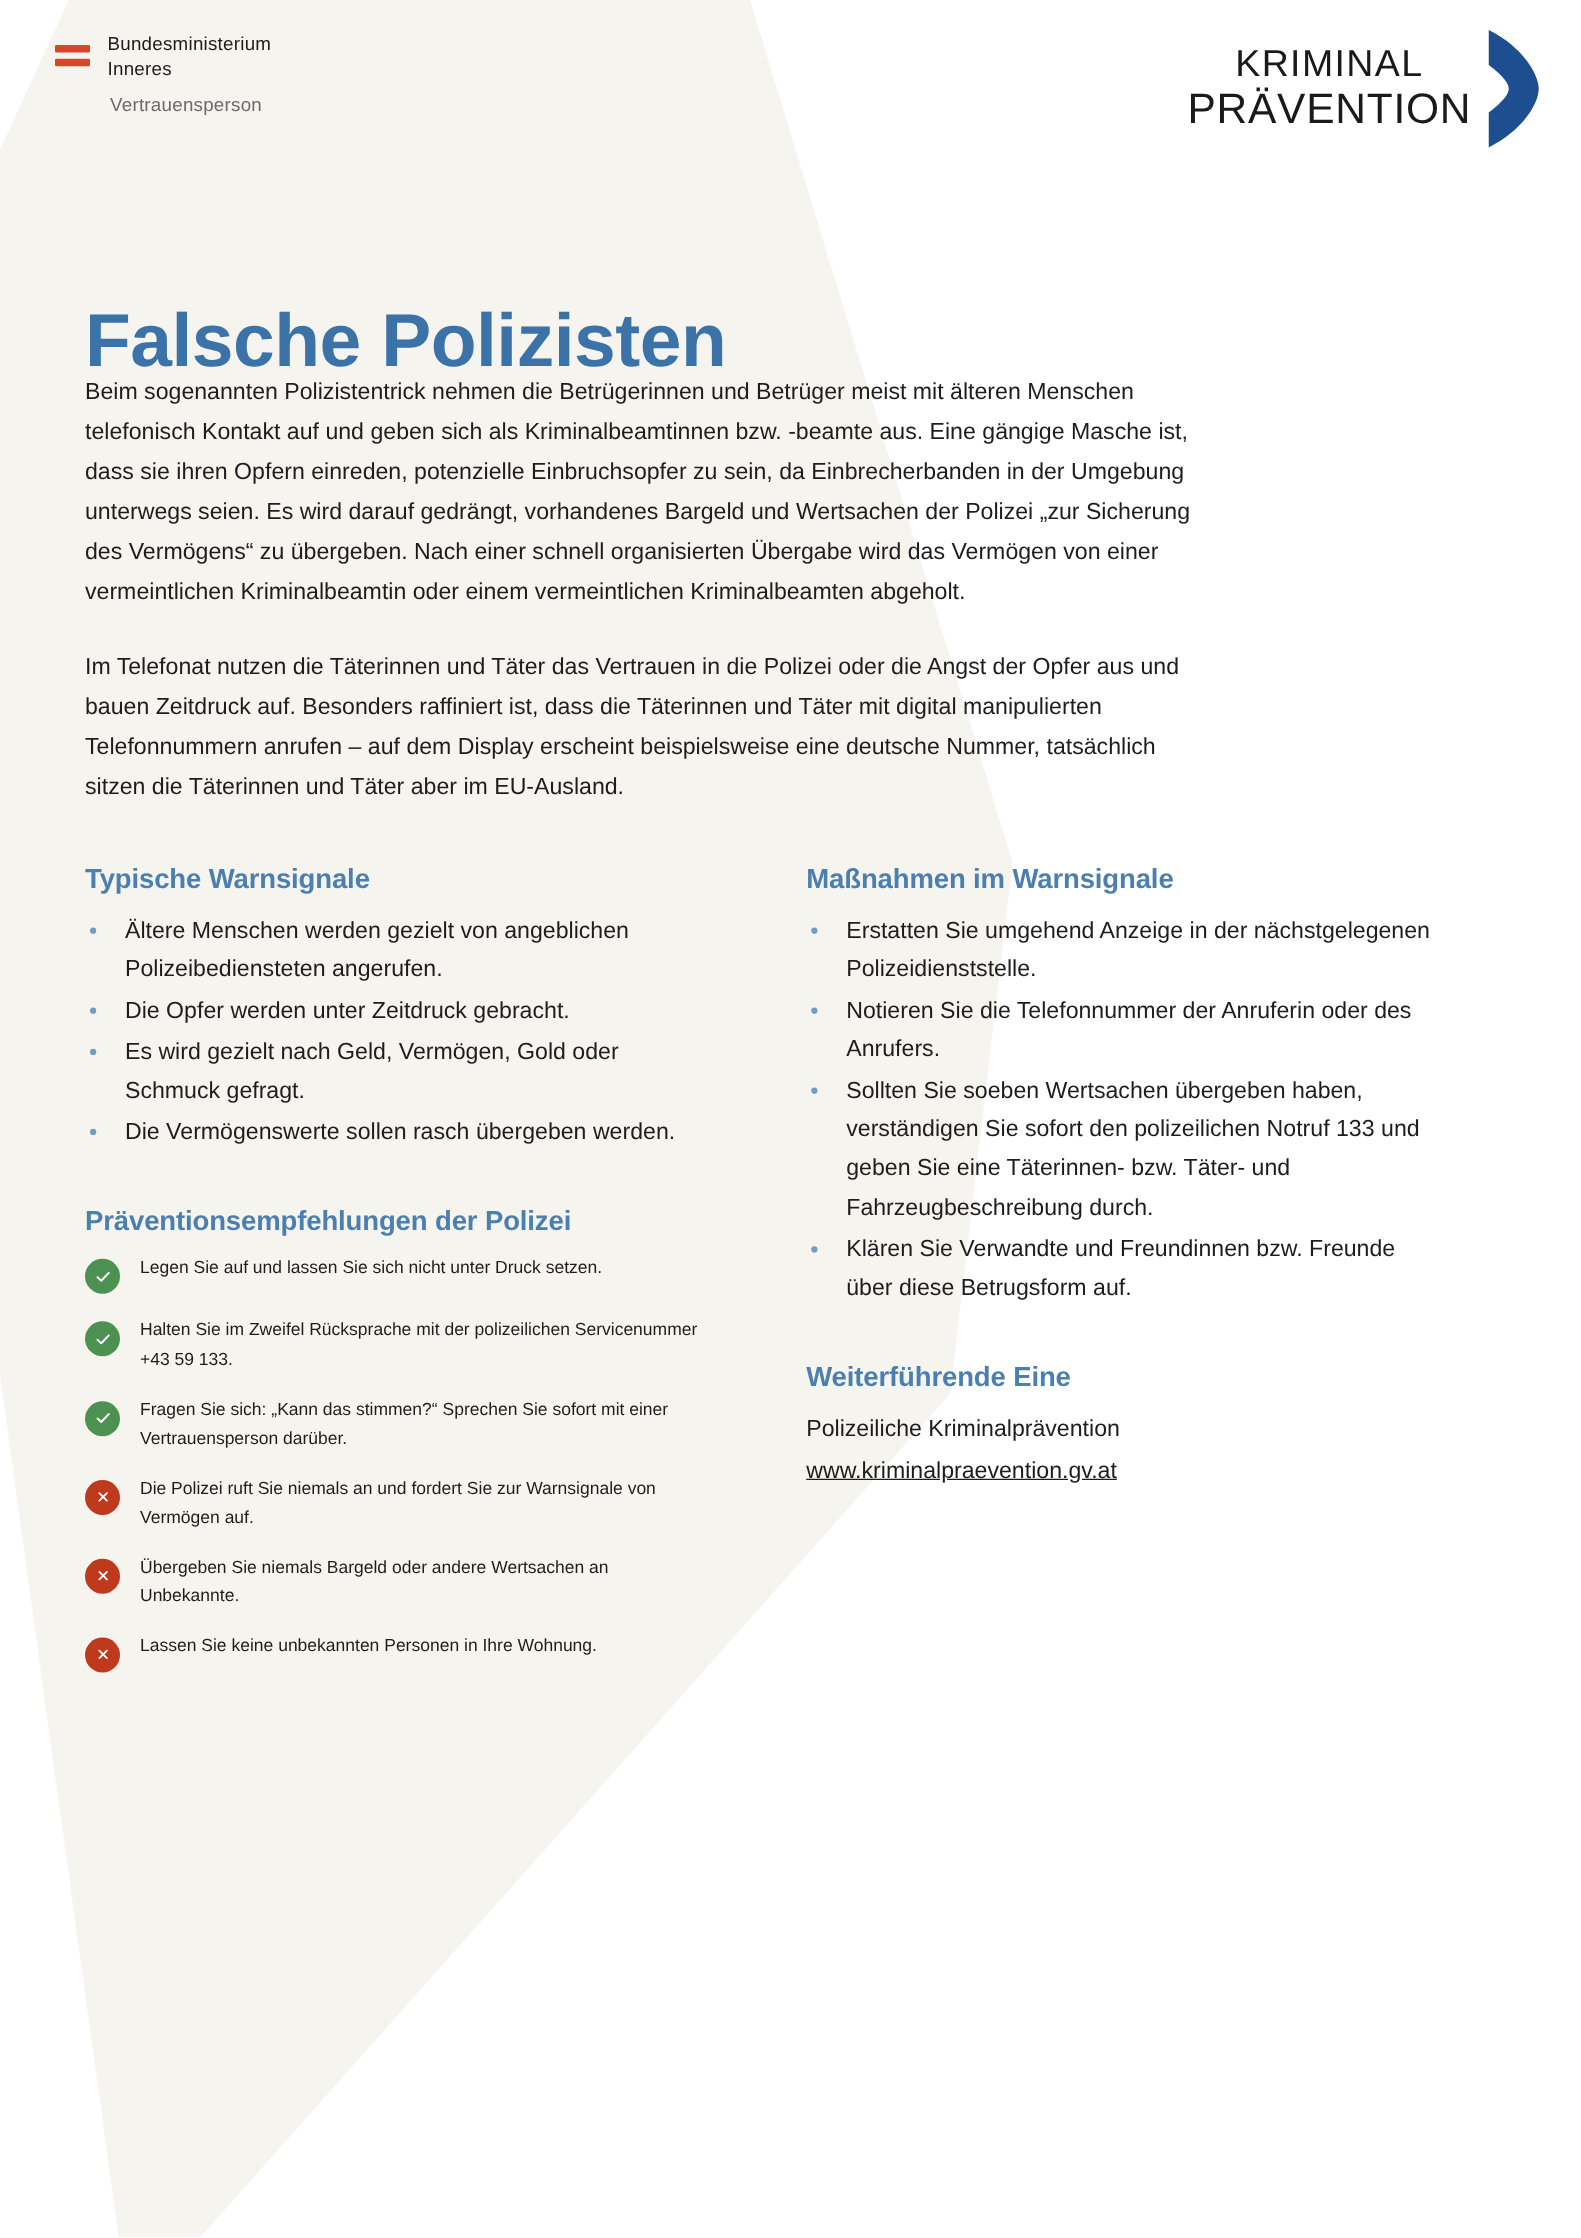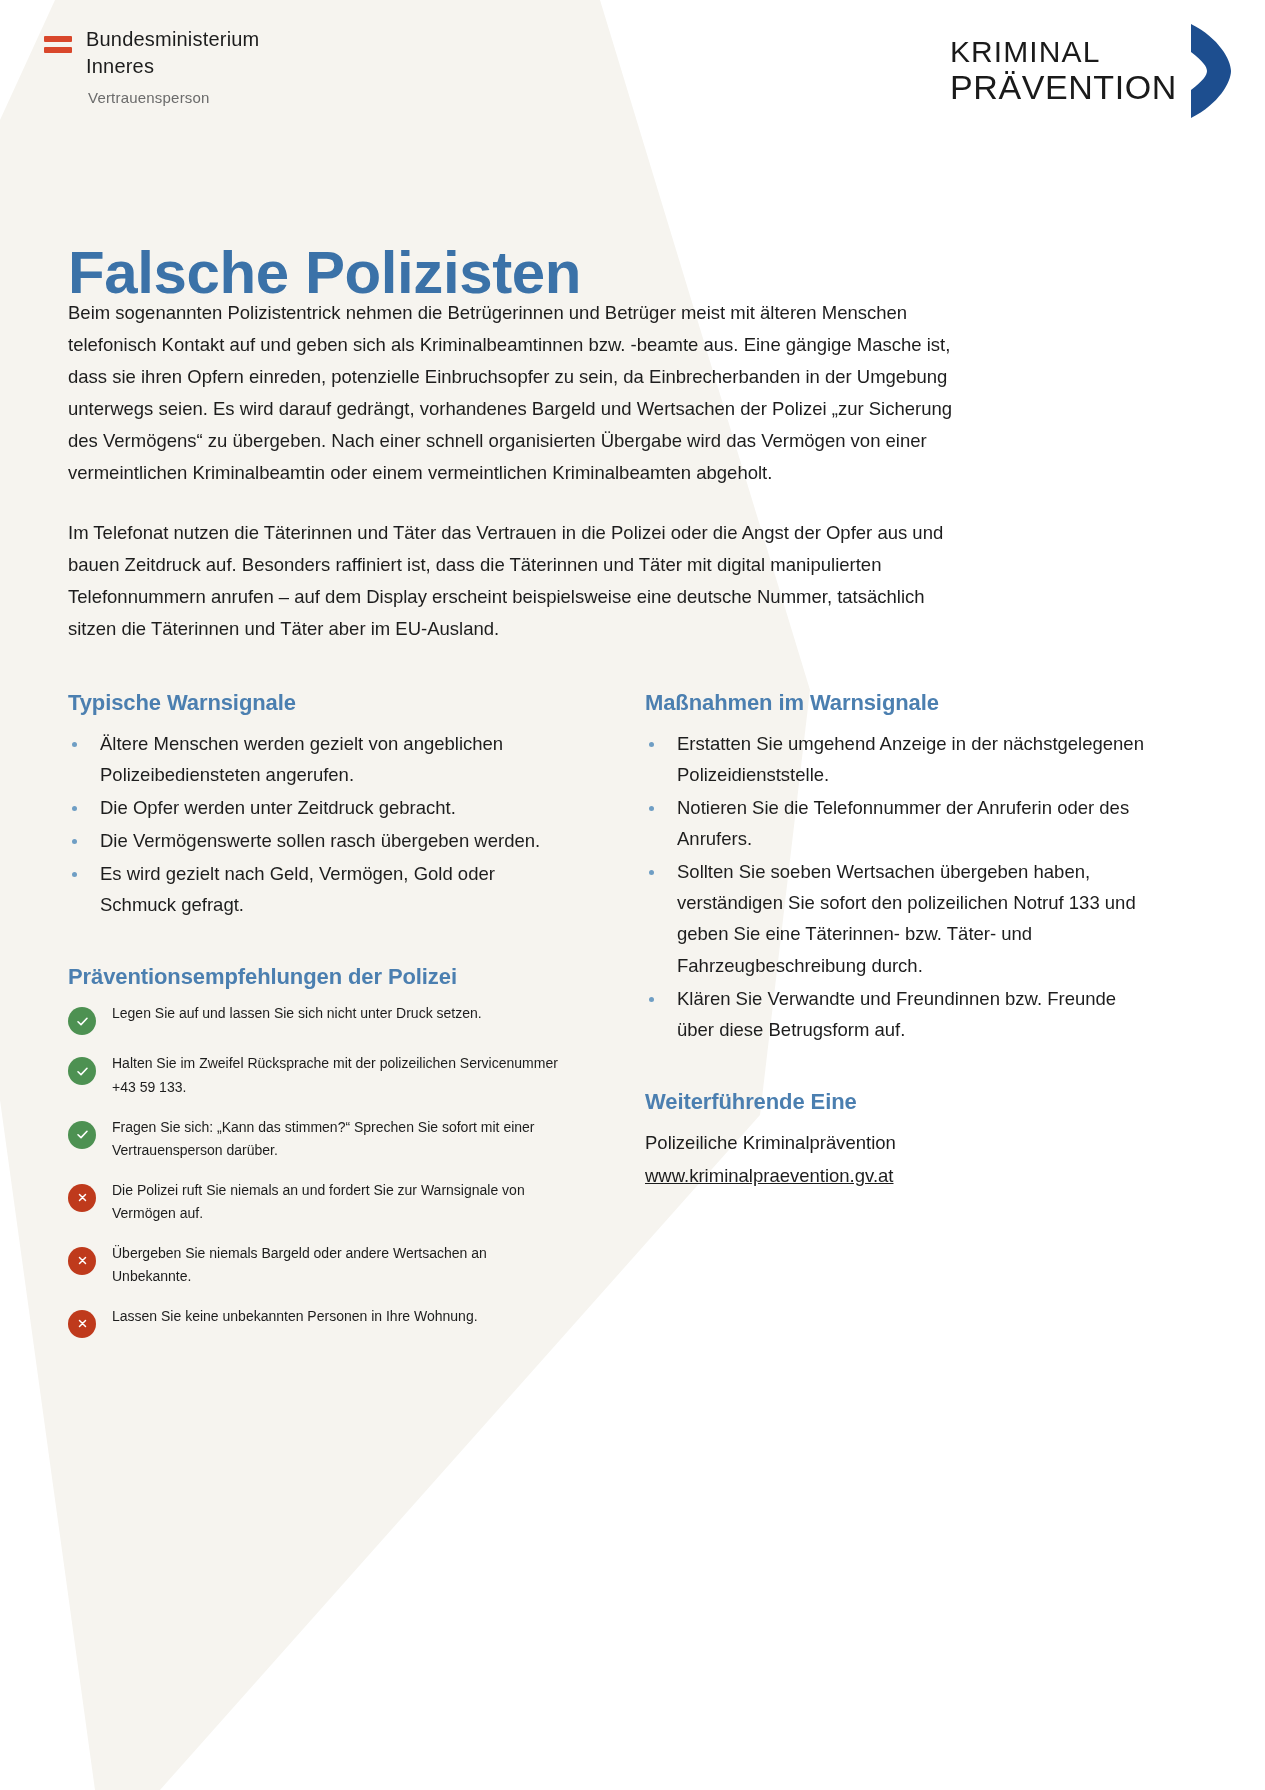--- a/index.html
+++ b/index.html
@@ -48,21 +48,21 @@
     flex: none;
   }
   .flag-bar {
     height: 6px;
     background: #d9472b;
     border-radius: 1px;
   }
   .flag-bar + .flag-bar { margin-top: 5px; }
   .ministry-text { }
   .ministry-name {
-    font-size: 20px;
+    font-size: 15px;
     line-height: 1.33;
     color: #1c1c1c;
     font-weight: 400;
     letter-spacing: 0.2px;
     white-space: pre-line;
   }
   .ministry-sub {
     margin-top: 10px;
     margin-left: 2px;
     font-size: 15px;
@@ -70,21 +70,21 @@
     letter-spacing: 0.2px;
   }
   .brand {
     position: absolute;
     right: 30px;
     top: 22px;
     display: flex;
     align-items: center;
   }
   .brand-text {
-    text-align: left;
+    text-align: center;
     color: #1a1a1a;
   }
   .brand-line1 {
     font-size: 30px;
     letter-spacing: 1.1px;
     line-height: 1.08;
     font-weight: 400;
   }
   .brand-line2 {
     font-size: 34px;
@@ -255,22 +255,22 @@
   </div>
 
   <div class="columns">
 
     <div class="col col-left">
 
       <h2 class="section-heading">Typische Warnsignale</h2>
       <ul class="dot-list">
         <li>Ältere Menschen werden gezielt von angeblichen Polizeibediensteten angerufen.</li>
         <li>Die Opfer werden unter Zeitdruck gebracht.</li>
+        <li>Es wird gezielt nach Geld, Vermögen, Gold oder Schmuck gefragt.</li>
         <li>Die Vermögenswerte sollen rasch übergeben werden.</li>
-        <li>Es wird gezielt nach Geld, Vermögen, Gold oder Schmuck gefragt.</li>
       </ul>
 
       <h2 class="section-heading spaced">Präventionsempfehlungen der Polizei</h2>
       <ul class="icon-list">
         <li>
           <span class="badge ok">
             <svg width="15" height="15" viewBox="0 0 16 16" aria-hidden="true">
               <path d="M3.2 8.3 L6.4 11.3 L12.8 4.6" fill="none" stroke="#ffffff" stroke-width="1.7" stroke-linecap="round" stroke-linejoin="round"></path>
             </svg>
           </span>

